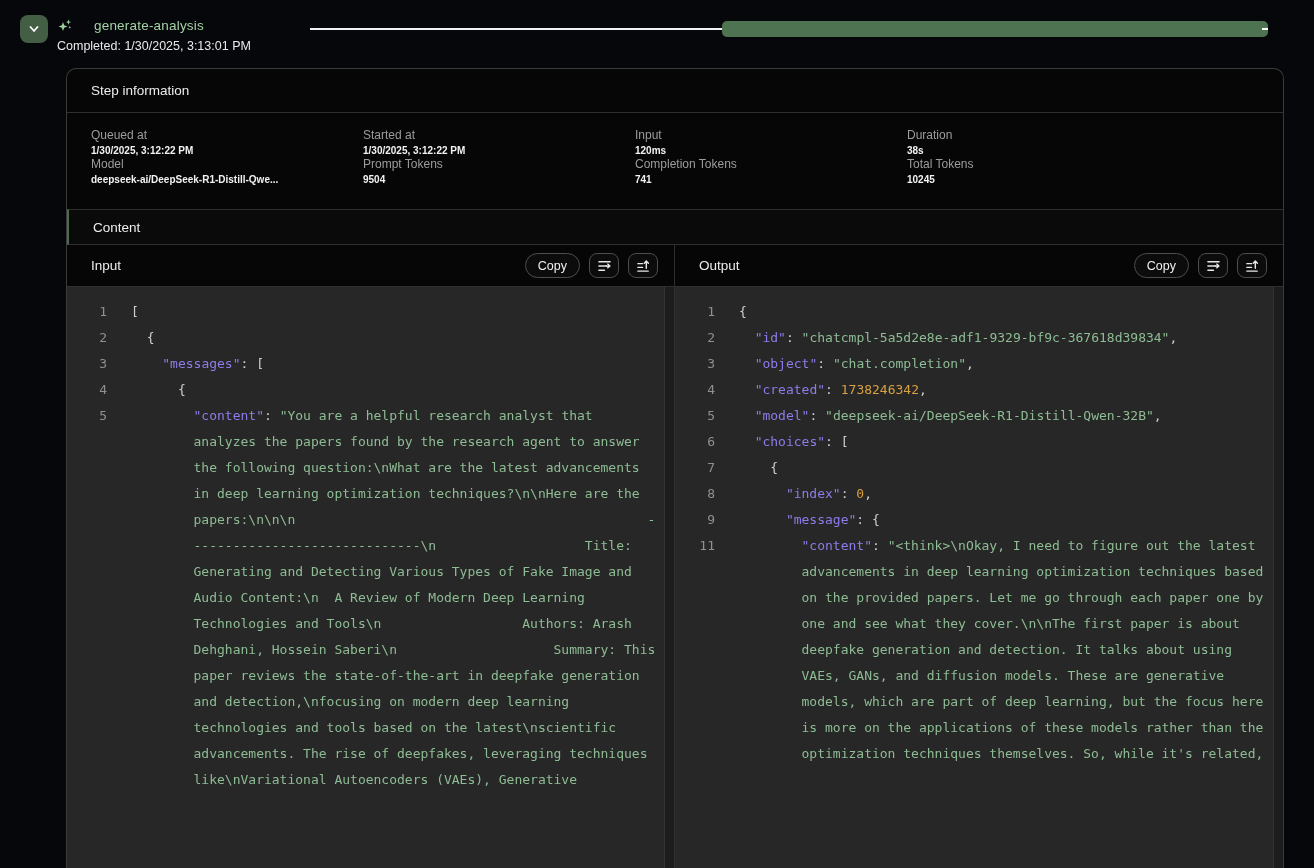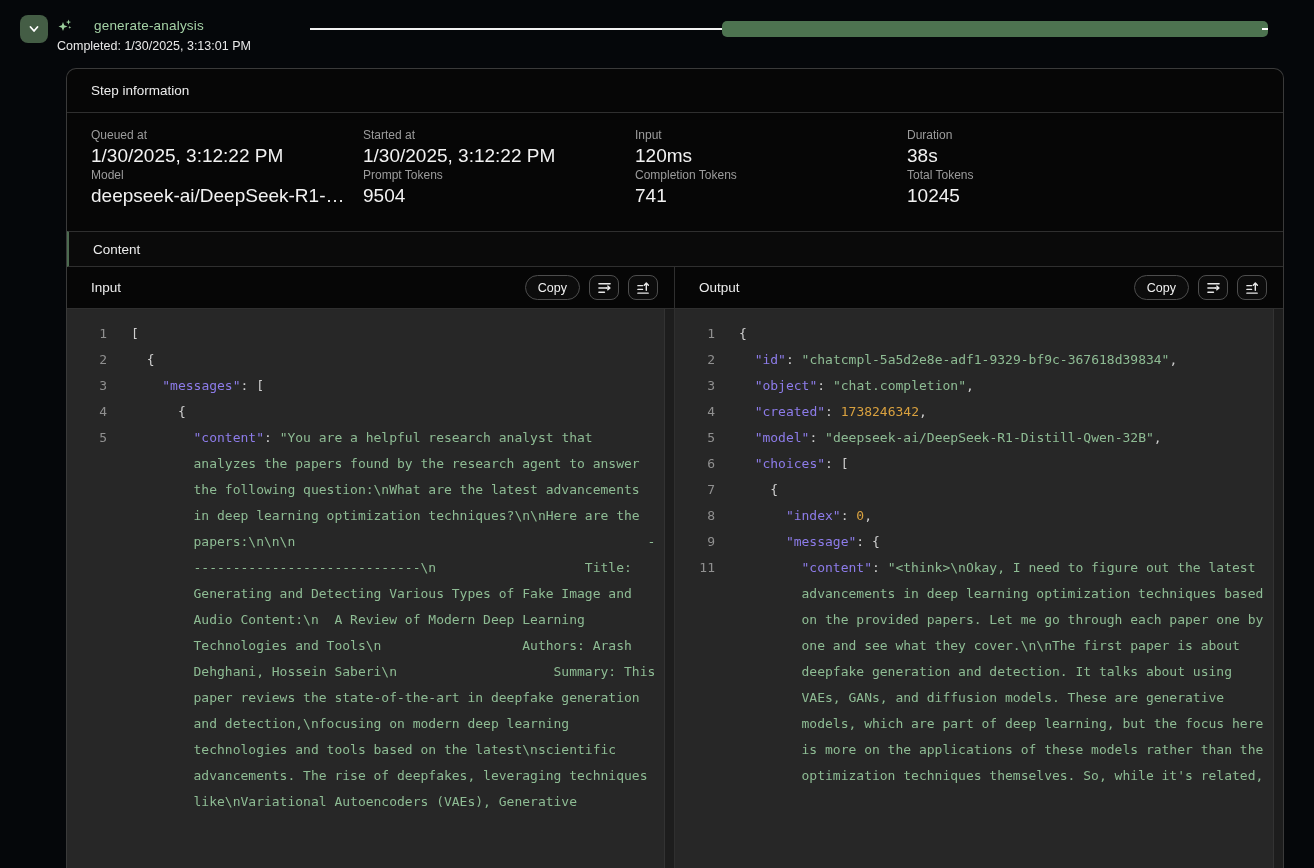--- a/index.html
+++ b/index.html
@@ -27,21 +27,21 @@
 
   
   .card{margin-left:66px;width:1218px;height:calc(868px - 68px);
     border:1px solid var(--border-soft);border-bottom:none;border-radius:10px 10px 0 0;
     background:var(--card-bg);display:flex;flex-direction:column;overflow:hidden}
   .section-header{height:44px;display:flex;align-items:center;padding:0 24px;
     border-bottom:1px solid var(--border);font-size:13.5px;font-weight:500;color:var(--heading)}
   .info-grid{display:grid;grid-template-columns:repeat(4,272px);row-gap:1px;
     padding:15px 24px 24px 24px}
   .info-label{font-size:12px;color:var(--label)}
-  .info-value{margin-top:3px;font-size:19px;font-weight:400;color:var(--value);
+  .info-value{margin-top:3px;font-size:10px;font-weight:700;color:var(--value);
     white-space:nowrap;overflow:hidden;text-overflow:ellipsis;max-width:262px}
   .content-header{height:36px;display:flex;align-items:center;padding:0 24px;
     border-top:1px solid var(--border);border-bottom:1px solid var(--border);
     border-left:2px solid var(--content-accent);
     font-size:13.5px;font-weight:500;color:var(--heading);background:#0a0a0a}
 
   
   .panels{flex:1;min-height:0;display:grid;grid-template-columns:1fr 1fr}
   .panel{display:flex;flex-direction:column;min-height:0}
   .panel.left{border-right:1px solid var(--border)}

